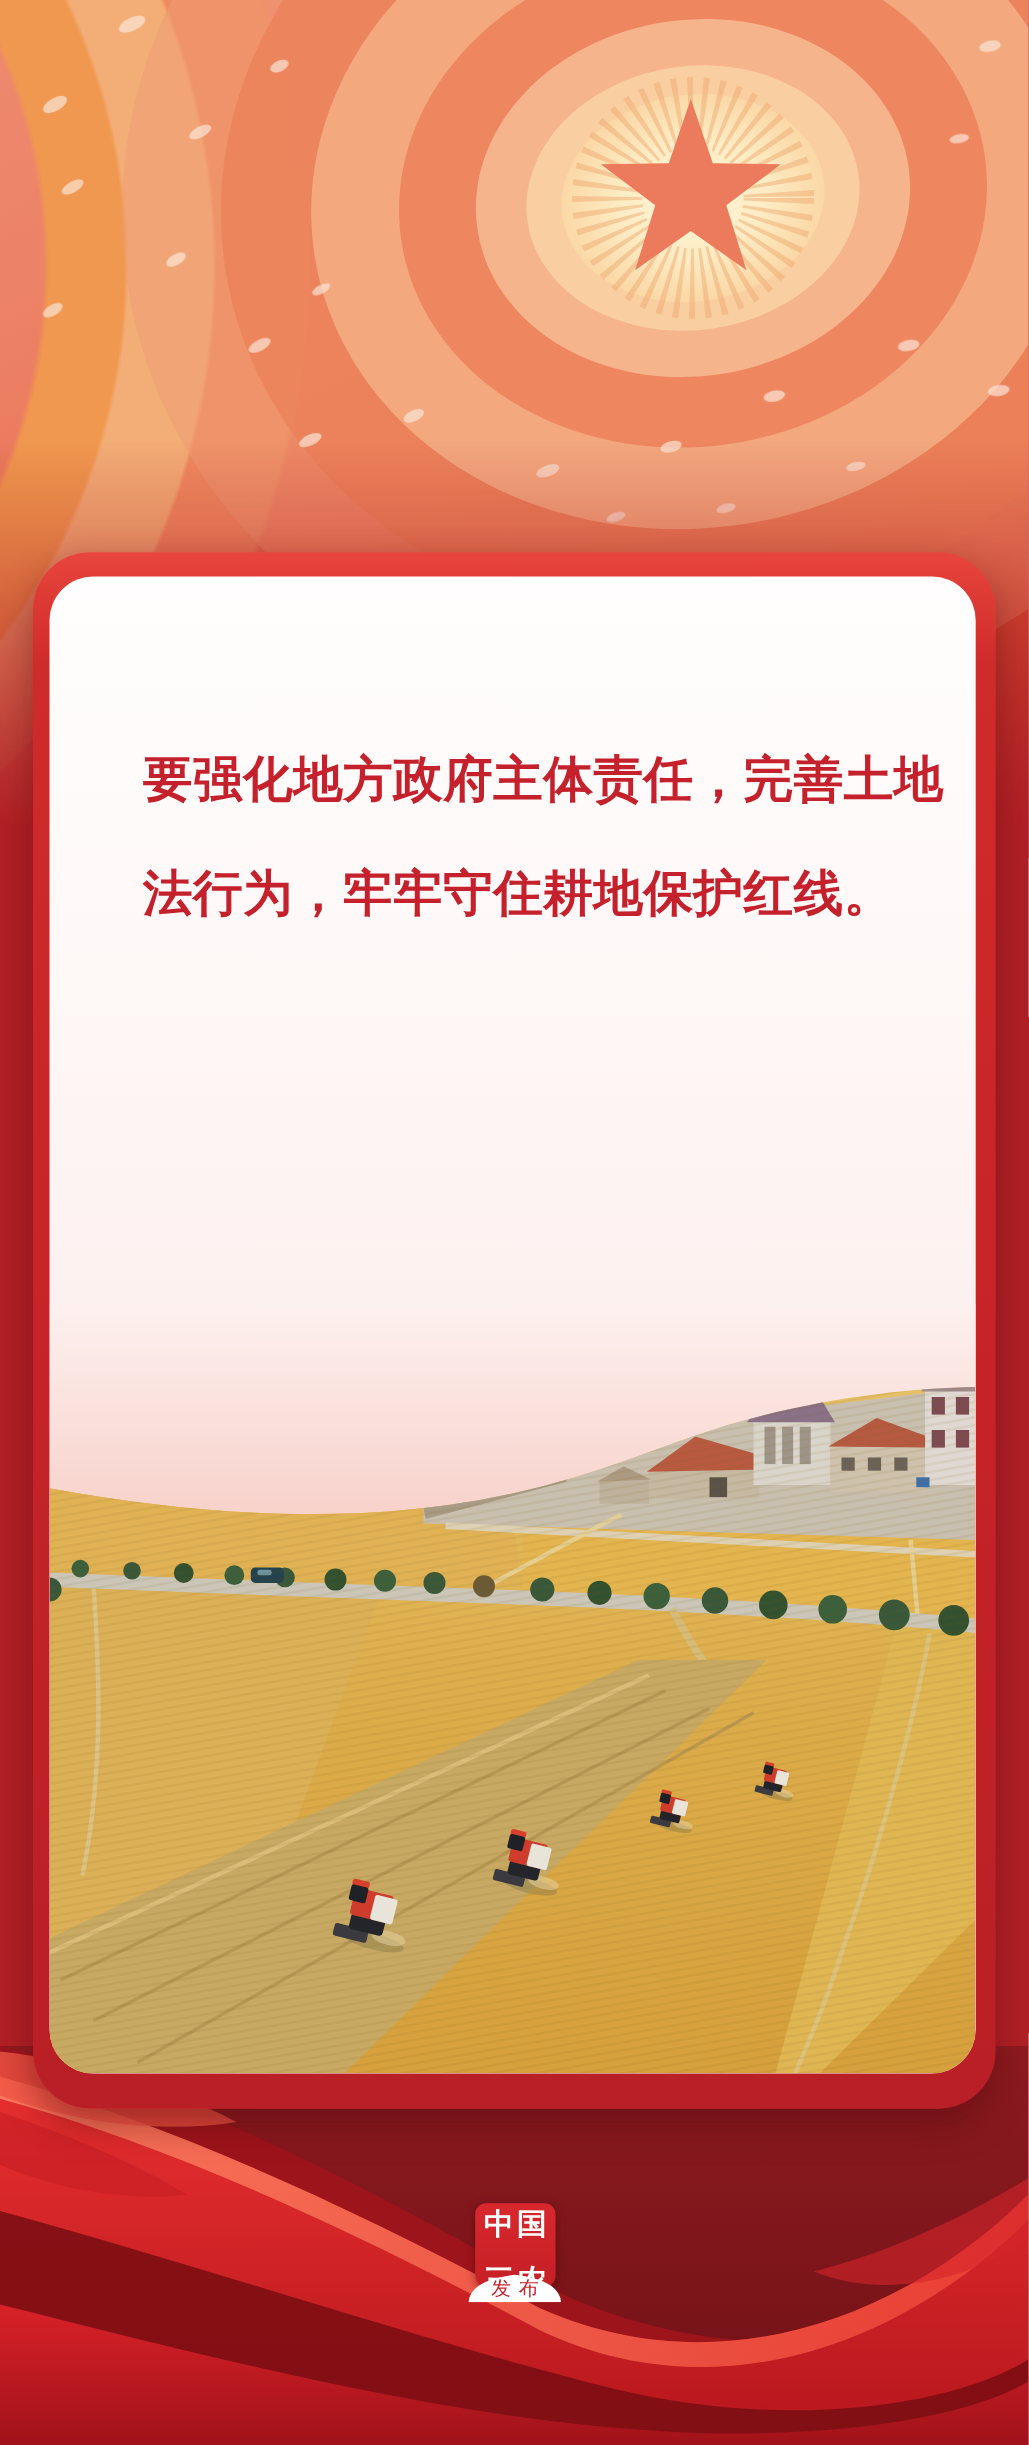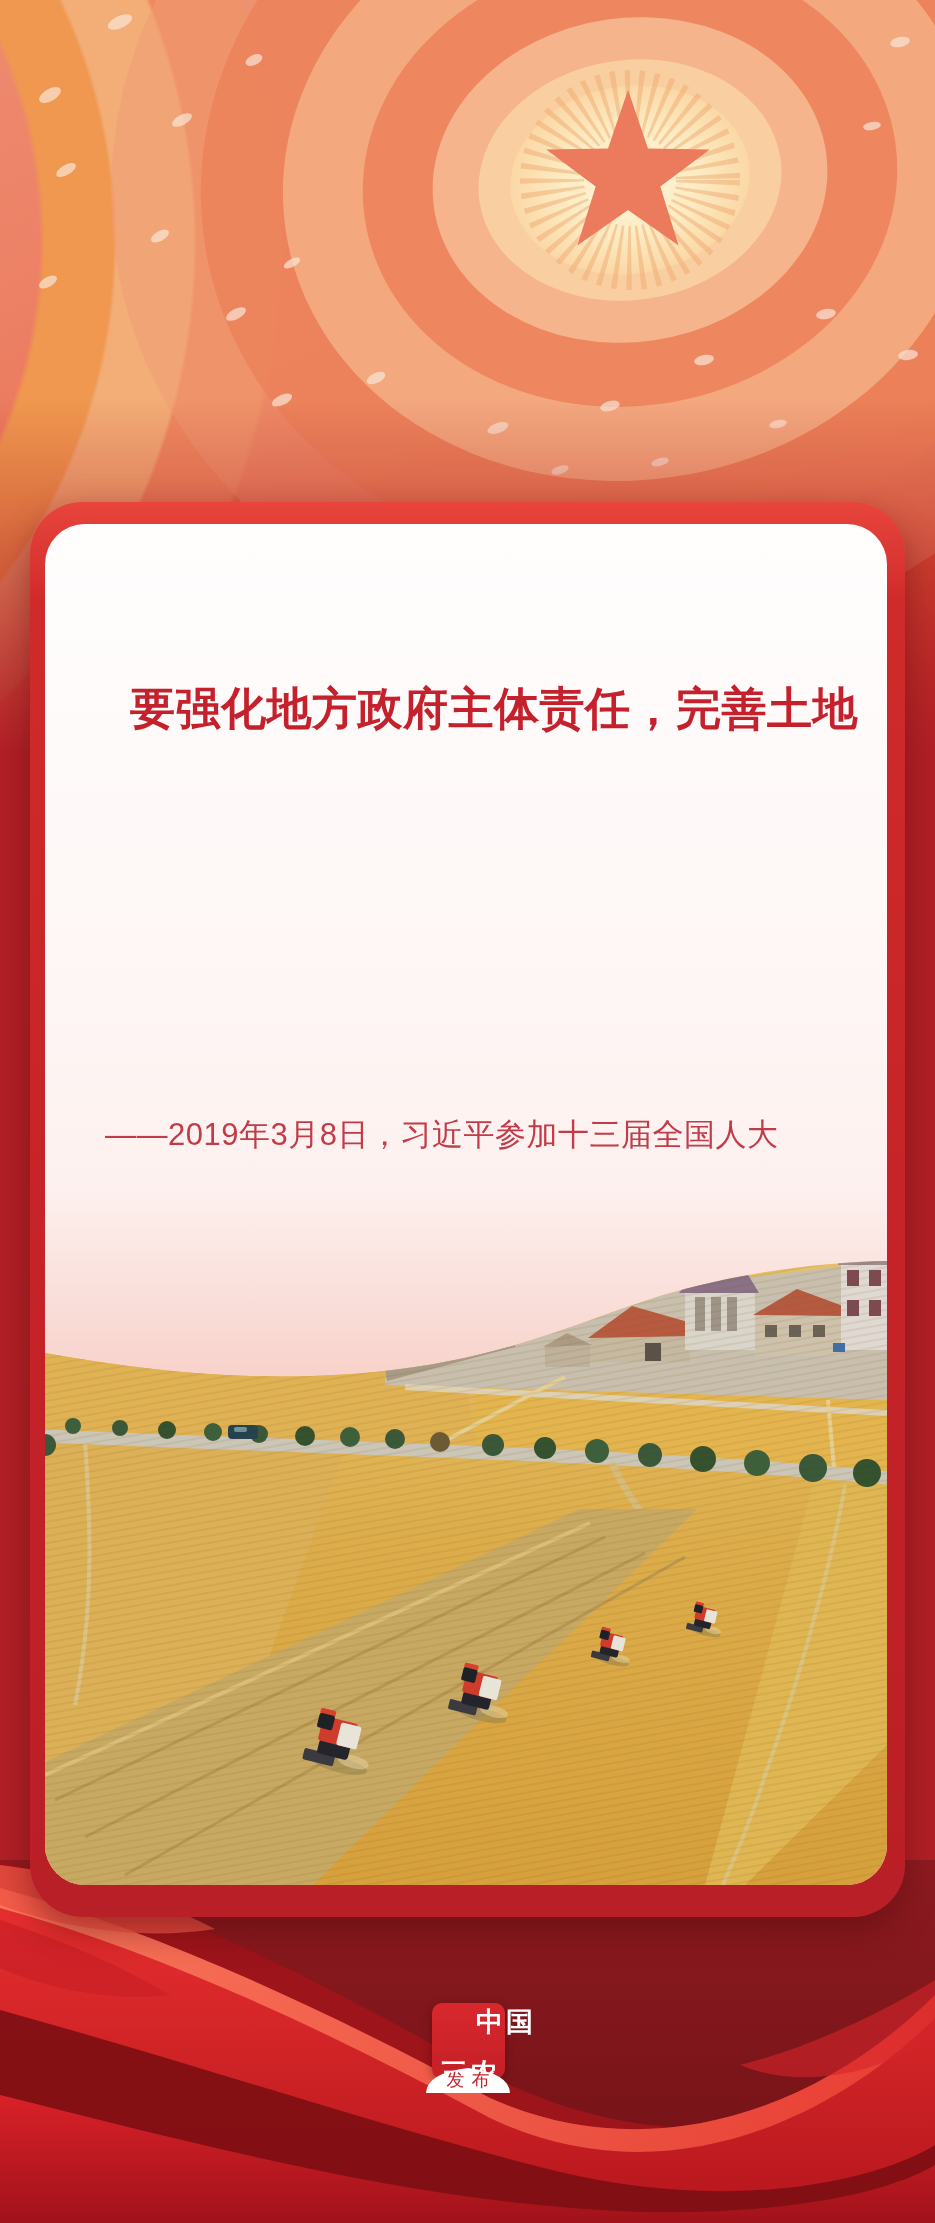--- a/index.html
+++ b/index.html
@@ -27,21 +27,21 @@
   .attr div{white-space:nowrap;}
   .photo{position:absolute;left:0;bottom:0;width:842px;height:700px;z-index:2;}
   
   .ribbon{position:absolute;left:0;top:1860px;width:935px;height:363px;z-index:2;}
   
   .logo{position:absolute;left:425px;top:2000px;width:86px;height:95px;z-index:6;}
   .logo-square{position:absolute;left:7px;top:3px;width:73px;height:76px;border-radius:10px;
       background:linear-gradient(180deg,#d8282e,#c51f26);box-shadow:0 2px 8px rgba(60,0,0,.4);}
   .logo-row{position:absolute;left:0;width:73px;text-align:center;color:#fff;
       font-weight:700;font-size:27px;line-height:30px;letter-spacing:3px;text-indent:3px;}
-  .logo-row.r1{top:4px;padding-left:36px;} .logo-row.r2{top:35px;margin-top:20px;}
+  .logo-row.r1{top:4px;} .logo-row.r2{top:35px;margin-top:20px;}
   .logo-dome{position:absolute;left:0;top:66px;width:86px;height:27px;}
   .logo-badge{position:absolute;left:0;top:68px;width:86px;text-align:center;color:#c1272d;
       font-weight:400;font-size:18px;line-height:24px;letter-spacing:7px;text-indent:7px;}
 </style>
 </head>
 <body>
 
 <div class="page">
 
   <div class="ceiling">
@@ -209,24 +209,24 @@
             <use href="#harv" transform="translate(295,552) scale(1.05)"></use>
             <use href="#harv" transform="translate(437,504) scale(0.95)"></use>
             <use href="#harv" transform="translate(568,459) scale(0.62)"></use>
             <use href="#harv" transform="translate(661,432) scale(0.56)"></use>
           </g>
         </g>
       </svg>
 
       <div class="quote">
         <div>要强化地方政府主体责任，完善土地</div>
+        <div>法行为，牢牢守住耕地保护红线。</div>
       </div>
 
       <div class="attr">
-        <div>——2019年3月8日，习近平参加十三届全国人大</div>
       </div>
     </div>
   </div>
 
   <svg class="ribbon" viewBox="0 0 935 363">
     <defs>
       <linearGradient id="gBase" x1="0" y1="0" x2="0" y2="1">
         <stop offset="0" stop-color="#8d1b20"></stop>
           <stop offset="1" stop-color="#701116"></stop>
       </linearGradient>

